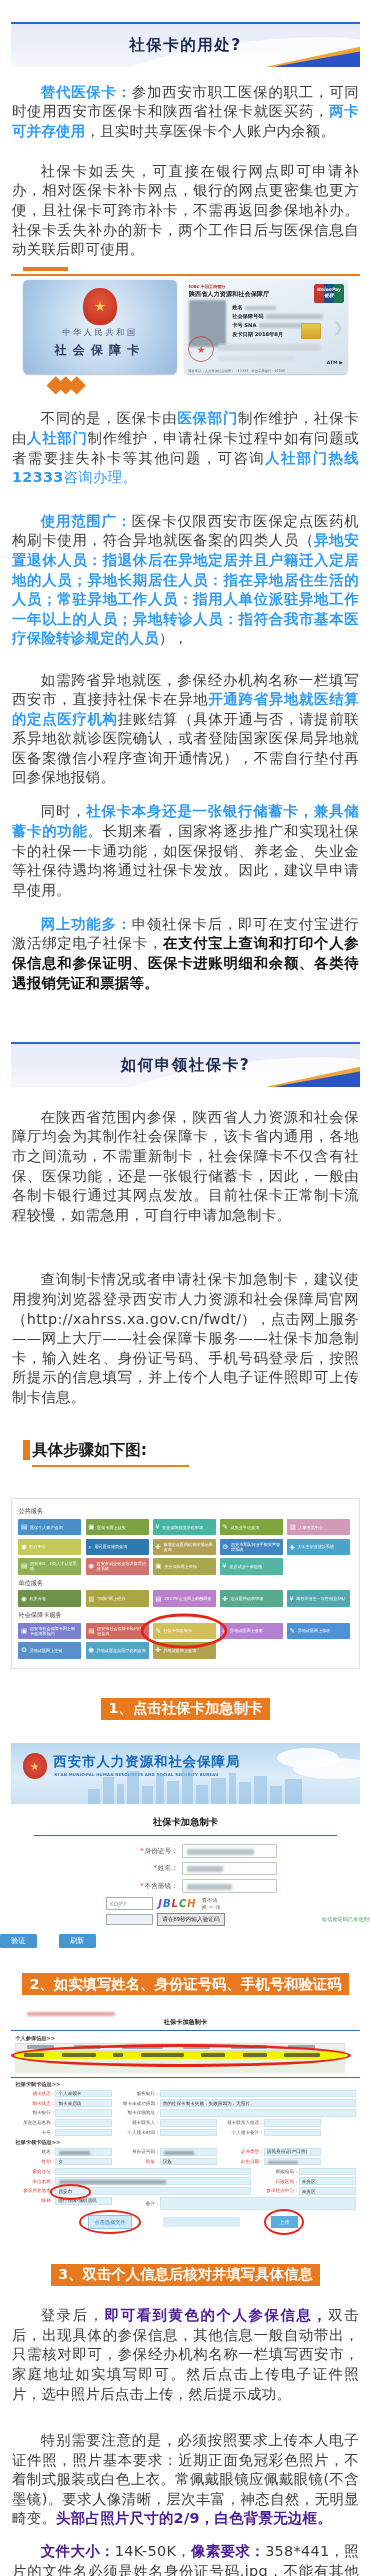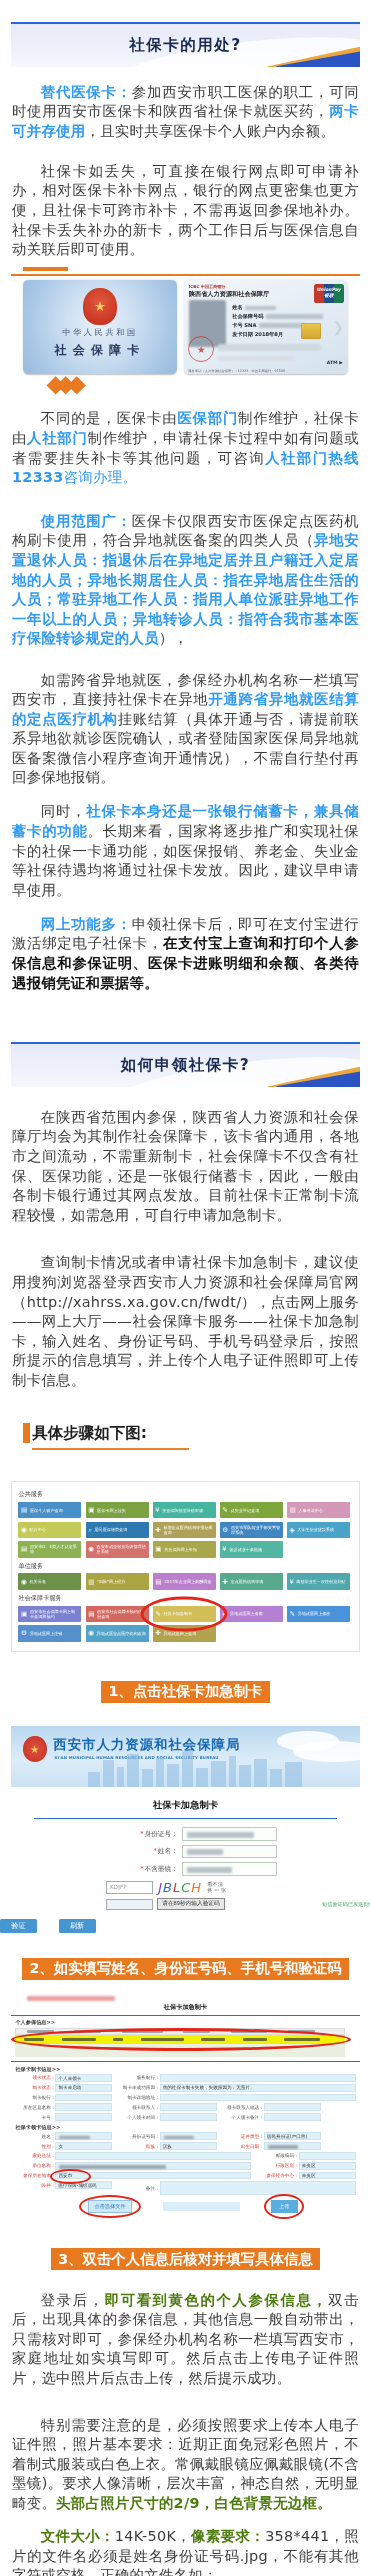--- a/index.html
+++ b/index.html
@@ -18,21 +18,21 @@
                   background:#eda63c; transform:rotate(-12deg); z-index:2; }
   .swoosh-blue  { position:absolute; right:-21.6px; bottom:-17.5px; width:103px; height:28px;
                   background:#2a53c4; transform:rotate(-10deg); z-index:2; }
 
   
   .para { margin:0 12px; font-size:14.4px; line-height:19.6px; text-indent:2em;
           text-align:justify; color:#3d3d3d; letter-spacing:0.3px; }
   .seg-b  { color:#2f9bf4; font-weight:bold; }
   .seg-bl { color:#2f9bf4; }
   .seg-k  { color:#141414; font-weight:bold; }
-  .seg-o  { color:#4d7c0f; font-weight:bold; }
+  .seg-o  { color:#4c1d95; font-weight:bold; }
 
   
   .rule-short { margin:7.2px 0 3.1px 23px; width:45px; height:3.6px; background:#e87a22; }
   .rule-long  { margin:0 11.3px; height:2.6px; background:#e87a22; }
   .diamonds { margin:3.1px 0 0 49px; height:18.5px; position:relative; }
   .diamonds i { position:absolute; top:1.5px; width:13.4px; height:13.4px; background:#e87a22; transform:rotate(45deg); }
   .diamonds i:nth-child(2){ left:10.3px; } .diamonds i:nth-child(3){ left:20.6px; }
 
   
   .cards { display:flex; gap:7.2px; margin:4.1px 23px 0; height:94px; }
@@ -110,21 +110,21 @@
   .gform-hr { margin:6.2px auto 0; width:303px; height:1px; background:#2a6fc4; }
   .gform { margin-top:8.2px; font-size:6.7px; color:#555; }
   .grow-line { display:flex; align-items:center; justify-content:center; margin-bottom:4.1px; }
   .glabel { width:88px; text-align:right; padding-right:4.1px; }
   .glabel .star { color:#d22; margin-right:1px; }
   .ginput { width:95px; height:13.4px; border:0.5px solid #b9cbb9; background:#fbfefb; border-radius:1px; position:relative; }
   .gblur { position:absolute; left:4.1px; top:3.6px; height:5.7px; width:36px; background:#b9c2c9; filter:blur(0.8px); border-radius:1px; }
   .cap-row { display:flex; align-items:center; margin:1px 0 0 106px; gap:5.2px; }
   .cap-input { width:47px; height:12.4px; border:0.5px solid #9fb2a4; background:#fff; font-size:5.7px; color:#999;
                display:flex; align-items:center; padding-left:3.1px; }
-  .cap-code { font-size:13px; font-weight:normal; font-style:italic; letter-spacing:1px; }
+  .cap-code { font-size:10px; font-weight:bold; font-style:italic; letter-spacing:1px; }
   .cap-hints { font-size:5.2px; color:#666; line-height:1.3; }
   .sms-row { display:flex; align-items:center; margin:3.1px 0 0 106px; gap:4.1px; position:relative; }
   .sms-input { width:47px; height:11.3px; border:0.5px solid #aaa; background:#e9f2f7; }
   .sms-btn { height:12.4px; border:0.5px solid #888; background:#e8e8e8; color:#333; font-size:5.7px; padding:0 4.1px; cursor:pointer; }
   .sms-sent { position:absolute; left:216px; width:134px; font-size:5.2px; color:#3aa05a; }
   .gbtns { display:flex; justify-content:flex-start; gap:21.6px; margin-top:8.2px; }
   .gbtn { width:37px; height:14.4px; background:#4596d1; color:#fff; border:none; border-radius:1.5px;
           font-size:7.2px; cursor:pointer; }
 
   
@@ -225,21 +225,21 @@
 <p class="para" style="margin-top:14.4px"><span class="seg-b">网上功能多：</span><span>申领社保卡后，即可在支付宝进行激活绑定电子社保卡，</span><span class="seg-k">在支付宝上查询和打印个人参保信息和参保证明、医保卡进账明细和余额、各类待遇报销凭证和票据等。</span></p>
 
 <div class="banner" style="margin-top:49px">
   <div class="swoosh-white"></div>
   <div class="swoosh-gold"></div>
   <div class="swoosh-blue"></div>
   <div class="banner-title">如何申领社保卡?</div>
 </div>
 
 <p class="para" style="margin-top:20.6px"><span>在陕西省范围内参保，陕西省人力资源和社会保障厅均会为其制作社会保障卡，该卡省内通用，各地市之间流动，不需重新制卡，社会保障卡不仅含有社保、医保功能，还是一张银行储蓄卡，因此，一般由各制卡银行通过其网点发放。目前社保卡正常制卡流程较慢，如需急用，可自行申请加急制卡。</span></p>
-<p class="para" style="margin-top:28px"><span>查询制卡情况或者申请社保卡加急制卡，建议使用搜狗浏览器登录西安市人力资源和社会保障局官网（http://xahrss.xa.gov.cn/fwdt/），点击网上服务——网上大厅——社会保障卡服务——社保卡加急制卡，输入姓名、身份证号码、手机号码登录后，按照所提示的信息填写，并上传个人电子证件照即可上传制卡信息。</span></p>
+<p class="para" style="margin-top:45px"><span>查询制卡情况或者申请社保卡加急制卡，建议使用搜狗浏览器登录西安市人力资源和社会保障局官网（http://xahrss.xa.gov.cn/fwdt/），点击网上服务——网上大厅——社会保障卡服务——社保卡加急制卡，输入姓名、身份证号码、手机号码登录后，按照所提示的信息填写，并上传个人电子证件照即可上传制卡信息。</span></p>
 
 <div class="step-header">具体步骤如下图:</div>
 <div class="step-underline"></div>
 
 <div class="portal">
   <div class="pgroup-label">公共服务</div>
   <div class="prow">
       <div class="tile" style="background: rgb(74, 144, 200);">
         <span class="tile-icon">▤</span>
         <span class="tile-label">医保个人账户查询</span>

